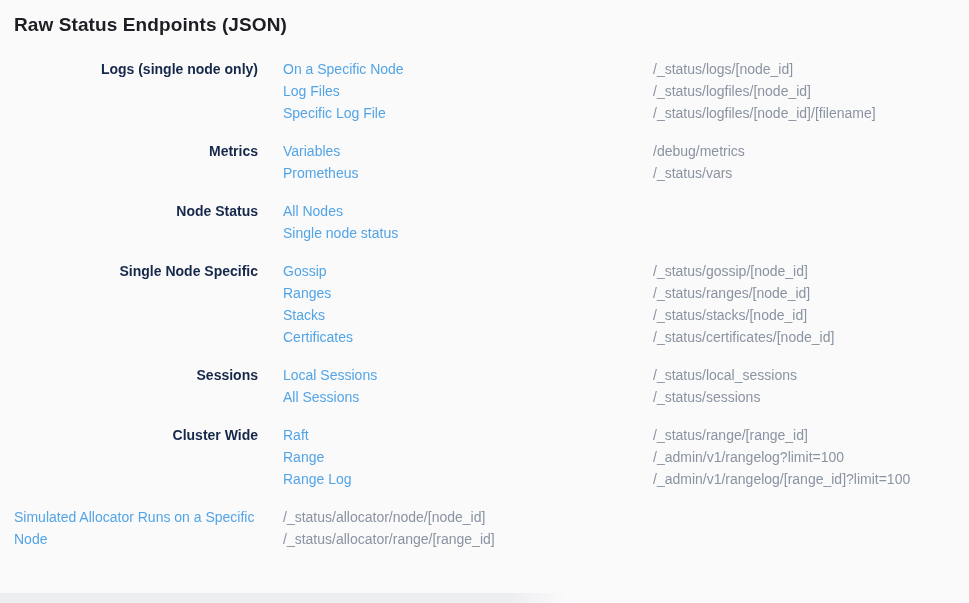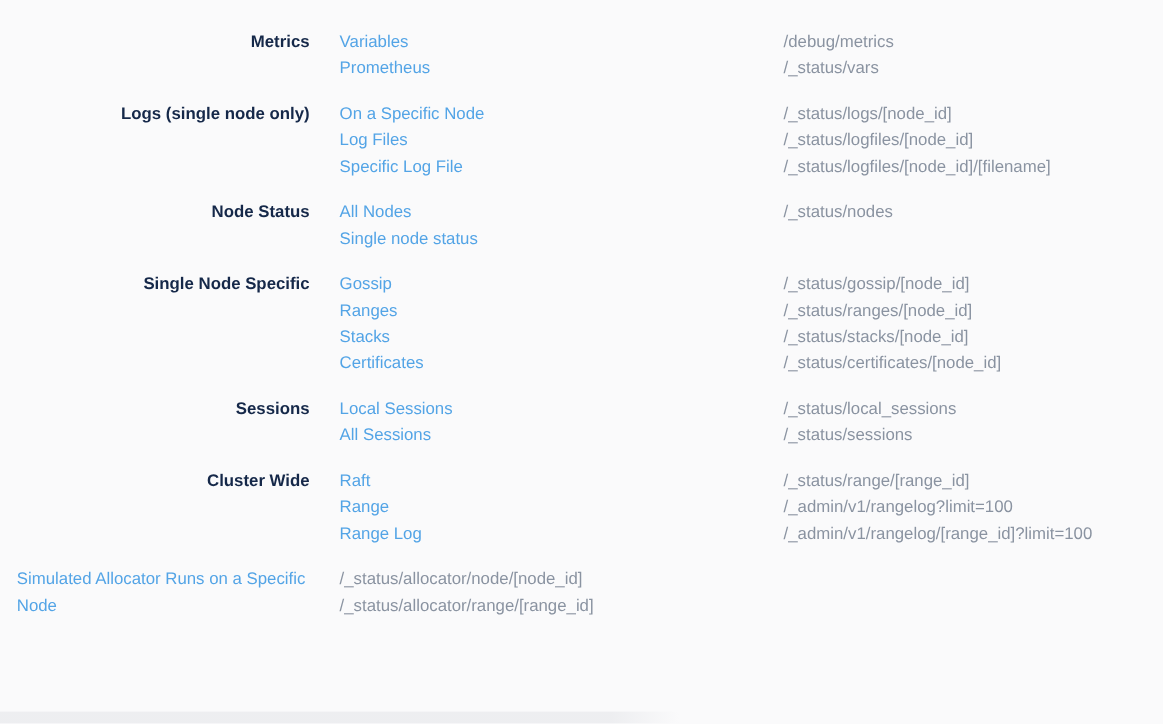--- a/index.html
+++ b/index.html
@@ -70,55 +70,55 @@
     background-image:
       linear-gradient(to right, var(--shade) 0%, var(--shade) 90%, rgba(233,234,237,0) 100%);
     opacity: 0.75;
     pointer-events: none;
   }
 </style>
 </head>
 <body>
 
 <main>
+  <h1 class="page-title">Raw Status Endpoints (JSON)</h1>
   <section class="groups" id="groups">
-  <div class="group">
-    <div class="category">Metrics</div>
-    <div class="links">
-          <a class="link" href="#">Variables</a>
-          <a class="link" href="#">Prometheus</a>
-        </div>
-    <div class="endpoints">
-          <div class="endpoint">/debug/metrics</div>
-          <div class="endpoint">/_status/vars</div>
-        </div>
-  </div>
-
   <div class="group">
     <div class="category">Logs (single node only)</div>
     <div class="links">
           <a class="link" href="#">On a Specific Node</a>
           <a class="link" href="#">Log Files</a>
           <a class="link" href="#">Specific Log File</a>
         </div>
     <div class="endpoints">
           <div class="endpoint">/_status/logs/[node_id]</div>
           <div class="endpoint">/_status/logfiles/[node_id]</div>
           <div class="endpoint">/_status/logfiles/[node_id]/[filename]</div>
         </div>
   </div>
 
   <div class="group">
+    <div class="category">Metrics</div>
+    <div class="links">
+          <a class="link" href="#">Variables</a>
+          <a class="link" href="#">Prometheus</a>
+        </div>
+    <div class="endpoints">
+          <div class="endpoint">/debug/metrics</div>
+          <div class="endpoint">/_status/vars</div>
+        </div>
+  </div>
+
+  <div class="group">
     <div class="category">Node Status</div>
     <div class="links">
           <a class="link" href="#">All Nodes</a>
           <a class="link" href="#">Single node status</a>
         </div>
     <div class="endpoints">
-          <div class="endpoint">/_status/nodes</div>
         </div>
   </div>
 
   <div class="group">
     <div class="category">Single Node Specific</div>
     <div class="links">
           <a class="link" href="#">Gossip</a>
           <a class="link" href="#">Ranges</a>
           <a class="link" href="#">Stacks</a>
           <a class="link" href="#">Certificates</a>

